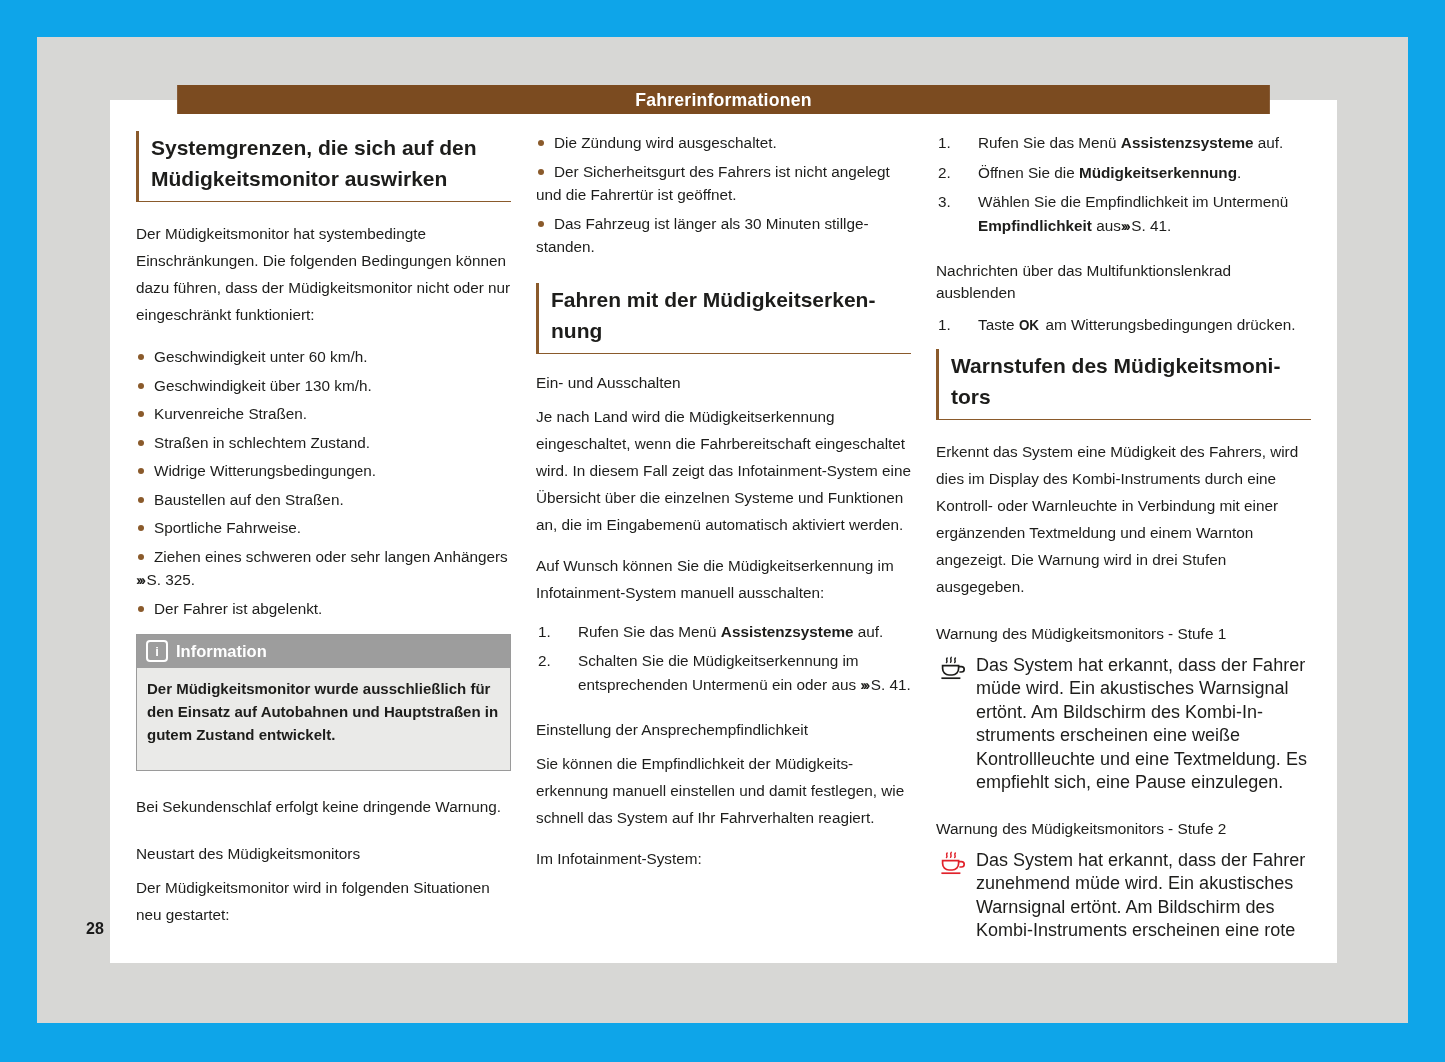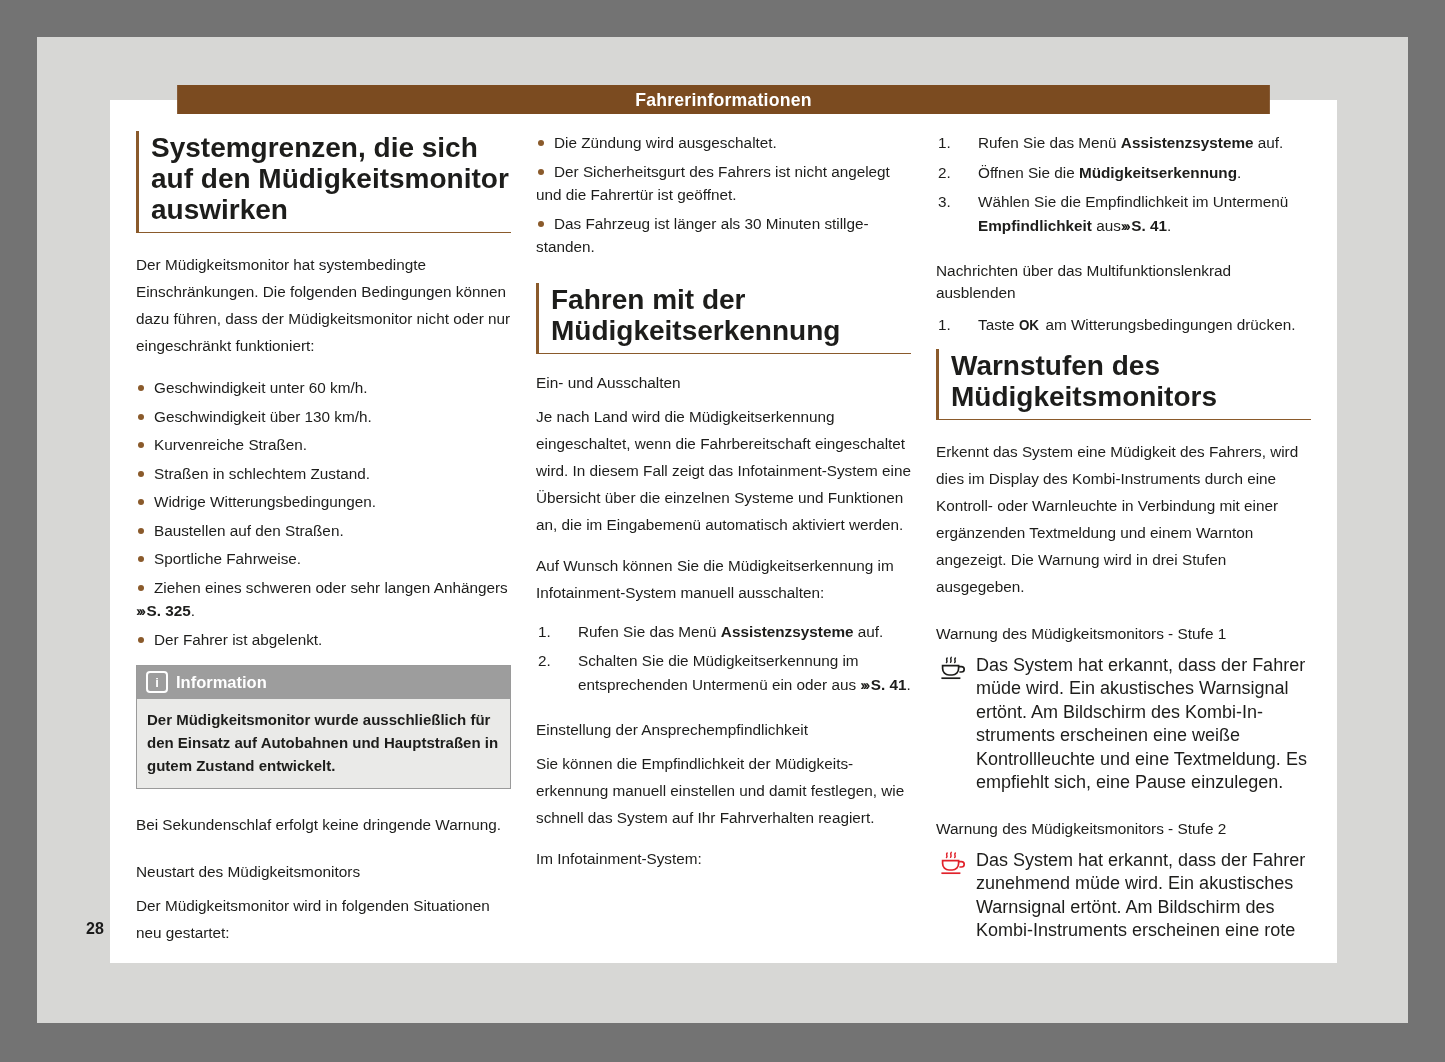--- a/index.html
+++ b/index.html
@@ -12,21 +12,21 @@
     height: 1062px;
     font-family: "Liberation Sans", sans-serif;
     -webkit-font-smoothing: antialiased;
   }
 
   
   .viewport {
     position: relative;
     width: 1445px;
     height: 1062px;
-    background: #737373;
+    background: #0ea5e9;
     overflow: hidden;
   }
   .gray-mat {
     position: absolute;
     left: 37px;
     top: 37px;
     width: 1371px;
     height: 986px;
     background: #d7d7d5;
   }
@@ -94,21 +94,21 @@
     text-align: left;
   }
   .body-txt.tight { margin-bottom: 14px; }
 
   
   .sec-head {
     margin: 0 0 18px 0;
     padding: 1px 0 7px 12px;
     border-left: 3px solid #8a5a2b;
     border-bottom: 1.5px solid #8a5a2b;
-    font-size: 28px;
+    font-size: 21px;
     line-height: 31px;
     font-weight: bold;
     color: #1d1d1b;
   }
 
   
   .sub-head {
     margin: 0 0 9px 0;
     font-size: 15.4px;
     line-height: 22px;
@@ -167,21 +167,21 @@
     position: absolute;
     left: 2px;
     top: 0;
     font-size: 15.3px;
     color: #1d1d1b;
   }
 
   b, strong { font-weight: bold; }
 
   .ref {
-    font-weight: bold;
+    font-weight: normal;
     color: #1d1d1b;
     white-space: nowrap;
   }
   .arrows {
     font-weight: bold;
     letter-spacing: -2.5px;
     font-size: 15px;
     padding-right: 3px;
   }
   .okkey {
@@ -218,21 +218,21 @@
     align-items: center;
     justify-content: center;
     font-size: 13px;
     font-weight: bold;
     font-style: normal;
     line-height: 1;
     color: #ffffff;
     flex: 0 0 auto;
   }
   .notebox-body {
-    padding: 9px 10px 11px 10px;
+    padding: 9px 10px 24px 10px;
     font-size: 15px;
     line-height: 23px;
     font-weight: bold;
     color: #1d1d1b;
   }
 
   
   .warn-item {
     position: relative;
     padding-left: 40px;

